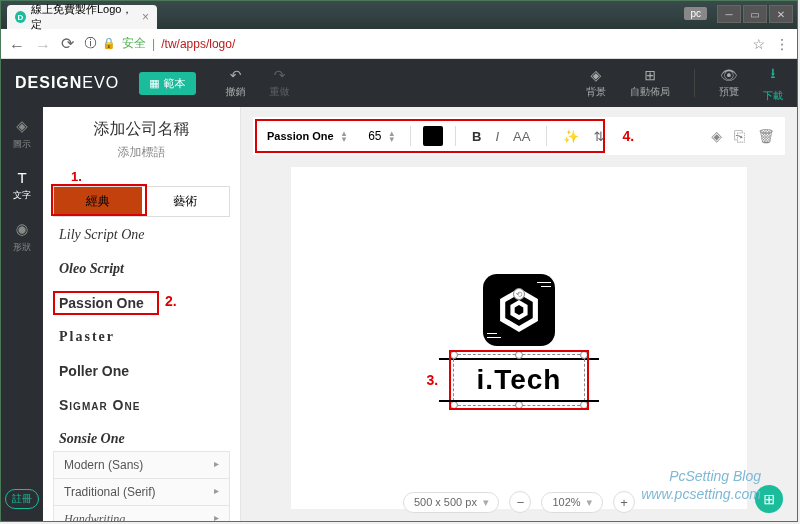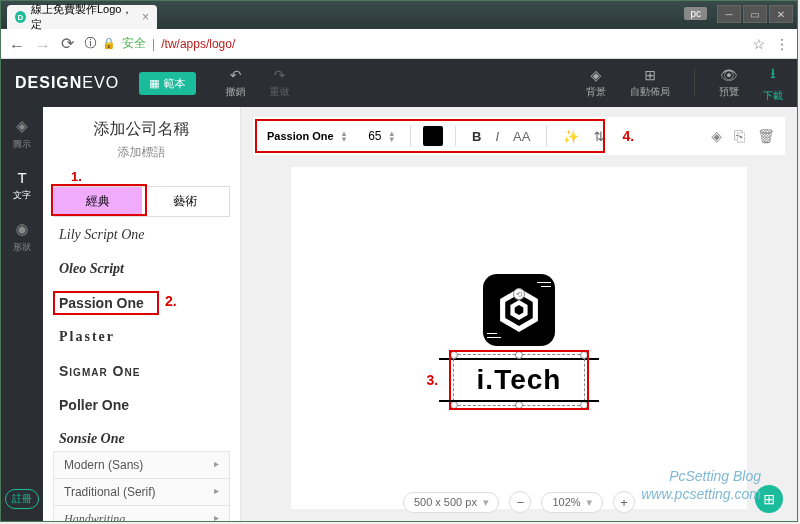--- a/index.html
+++ b/index.html
@@ -35,21 +35,21 @@
 .tool-item{display:flex;flex-direction:column;align-items:center;color:#888;font-size:9px;gap:3px;cursor:pointer}
 .tool-item.active{color:#fff}
 .tool-icon{font-size:15px}
 .register-btn{margin-top:auto;margin-bottom:12px;border:1px solid #1abc9c;color:#1abc9c;font-size:10px;padding:2px 6px;border-radius:10px}
 .side-panel{width:198px;background:#fff;border-right:1px solid #e5e5e5;padding:12px 10px;display:flex;flex-direction:column;overflow:hidden}
 .add-company{text-align:center;font-size:16px;color:#333;margin-bottom:4px}
 .add-slogan{text-align:center;font-size:12px;color:#888;margin-bottom:8px}
 .ann-1{color:#d00;font-weight:bold;font-size:13px;margin-left:18px;margin-bottom:2px}
 .font-tabs{display:flex;border:1px solid #ddd;margin-bottom:6px}
 .font-tab{flex:1;text-align:center;padding:6px 0;font-size:12px;cursor:pointer}
-.font-tab.active{background:#f0abfc;position:relative}
+.font-tab.active{background:#c2410c;position:relative}
 .red-box-1{position:absolute;border:2px solid #d00;pointer-events:none}
 .font-list{display:flex;flex-direction:column;gap:18px;padding:4px 6px}
 .font-item{font-size:14px;cursor:pointer;color:#333}
 .f-lily{font-style:italic;font-family:cursive}
 .f-oleo{font-style:italic;font-family:cursive;font-weight:bold}
 .f-passion{font-weight:900;font-family:Arial Black,sans-serif}
 .f-plaster{font-weight:900;letter-spacing:2px;font-family:Impact}
 .f-poller{font-weight:900}
 .f-sigmar{font-weight:900;letter-spacing:1px;font-variant:small-caps}
 .f-sonsie{font-style:italic;font-weight:bold;font-family:cursive}
@@ -207,22 +207,22 @@
       </div>
       <div class="font-list">
         <div class="font-item f-lily">Lily Script One</div>
         <div class="font-item f-oleo">Oleo Script</div>
         <div style="position:relative">
           <div class="font-item f-passion">Passion One</div>
           <div class="red-box-1" style="left:-6px;top:-4px;width:106px;height:24px"></div>
           <span class="ann-2" style="left:106px;top:-2px">2.</span>
         </div>
         <div class="font-item f-plaster">Plaster</div>
+        <div class="font-item f-poller">Poller One</div>
         <div class="font-item f-sigmar">Sigmar One</div>
-        <div class="font-item f-poller">Poller One</div>
         <div class="font-item f-sonsie">Sonsie One</div>
       </div>
       <div style="height:6px"></div>
       <div class="font-cat">
           <span>Modern (Sans)</span>
           <span class="cat-arrow">▸</span>
         </div>
       <div class="font-cat">
           <span>Traditional (Serif)</span>
           <span class="cat-arrow">▸</span>

